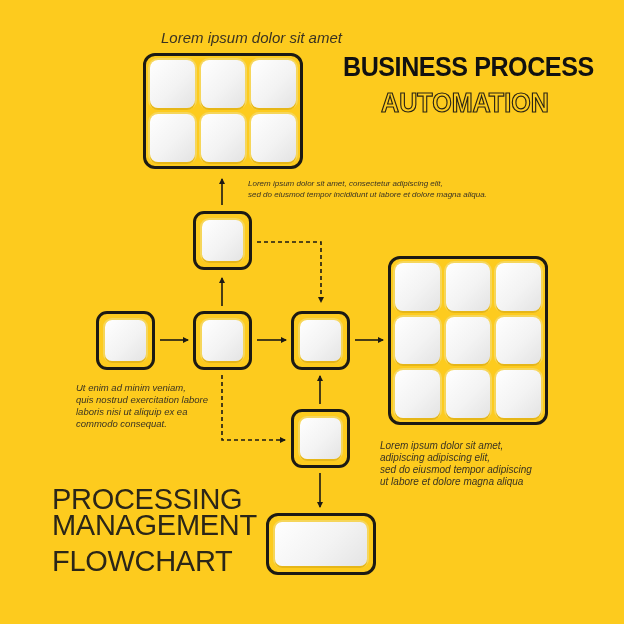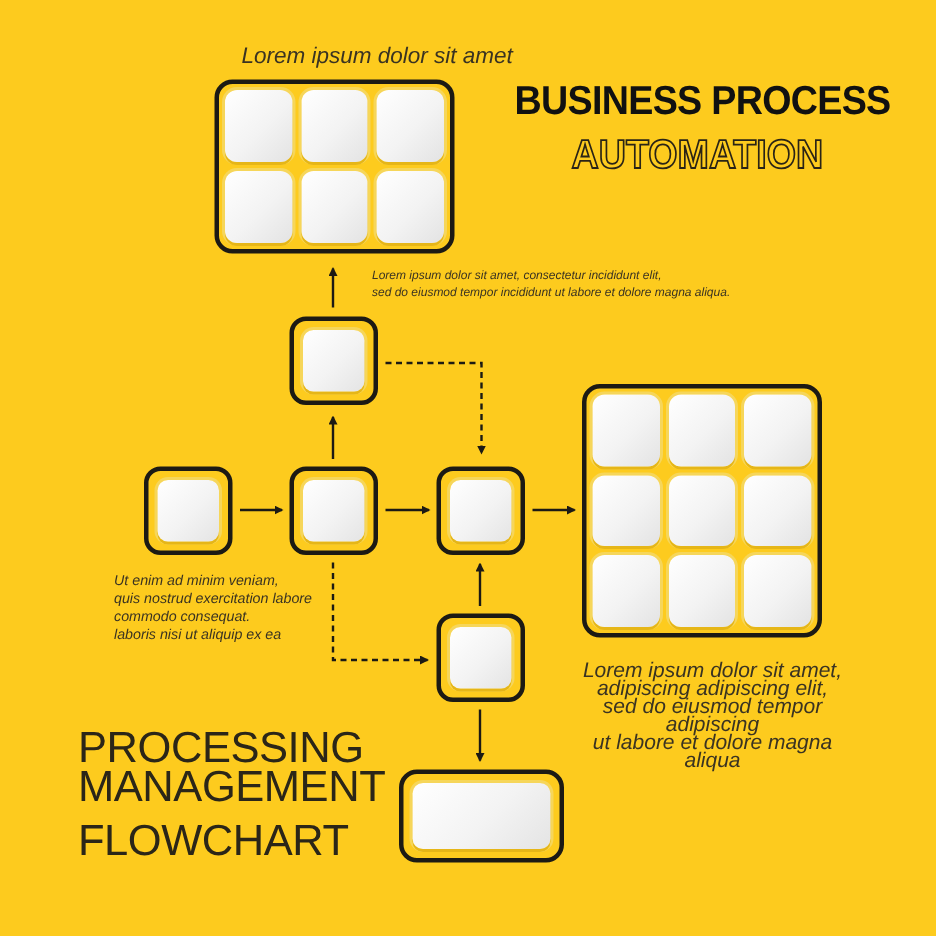--- a/index.html
+++ b/index.html
@@ -56,21 +56,21 @@
     <div class="gtile"></div>
     <div class="gtile"></div>
     <div class="gtile"></div>
     <div class="gtile"></div>
     <div class="gtile"></div>
     <div class="gtile"></div>
   </div>
 </div>
 
 <div class="cap" style="left:248px; top:179px; font-size:8px; line-height:10.5px;">
-  <div>Lorem ipsum dolor sit amet, consectetur incididunt elit,</div>
+  <div>Lorem ipsum dolor sit amet, consectetur adipiscing elit,</div>
   <div>sed do eiusmod tempor incididunt ut labore et dolore magna aliqua.</div>
 </div>
 
 <div class="frame sm" style="left:193px; top:211px; width:59px; height:59px;">
   <div class="tile" style="left:6px; top:6px; width:41px; height:41px;"></div>
 </div>
 
 <div class="frame sm" style="left:96px; top:311px; width:59px; height:59px;">
   <div class="tile" style="left:6px; top:6px; width:41px; height:41px;"></div>
 </div>
@@ -93,29 +93,29 @@
     <div class="gtile"></div>
     <div class="gtile"></div>
     <div class="gtile"></div>
     <div class="gtile"></div>
   </div>
 </div>
 
 <div class="cap" style="left:52px; top:382px; font-size:9.5px; line-height:12px;margin-left:24px;">
   <div>Ut enim ad minim veniam,</div>
   <div>quis nostrud exercitation labore</div>
+  <div>laboris nisi ut aliquip ex ea</div>
   <div>commodo consequat.</div>
-  <div>laboris nisi ut aliquip ex ea</div>
 </div>
 
 <div class="frame sm" style="left:291px; top:409px; width:59px; height:59px;">
   <div class="tile" style="left:6px; top:6px; width:41px; height:41px;"></div>
 </div>
 
-<div class="cap" style="left:380px; top:440px; width:190px; text-align:center; font-size:14px; line-height:12px;">
+<div class="cap" style="left:380px; top:440px; width:190px; text-align:left; font-size:10px; line-height:12px;">
   <div>Lorem ipsum dolor sit amet,</div>
   <div>adipiscing adipiscing elit,</div>
   <div>sed do eiusmod tempor adipiscing</div>
   <div>ut labore et dolore magna aliqua</div>
 </div>
 
 <div class="frame" style="left:266px; top:513px; width:110px; height:62px;">
   <div class="tile" style="left:6px; top:6px; width:92px; height:44px;"></div>
 </div>
 

